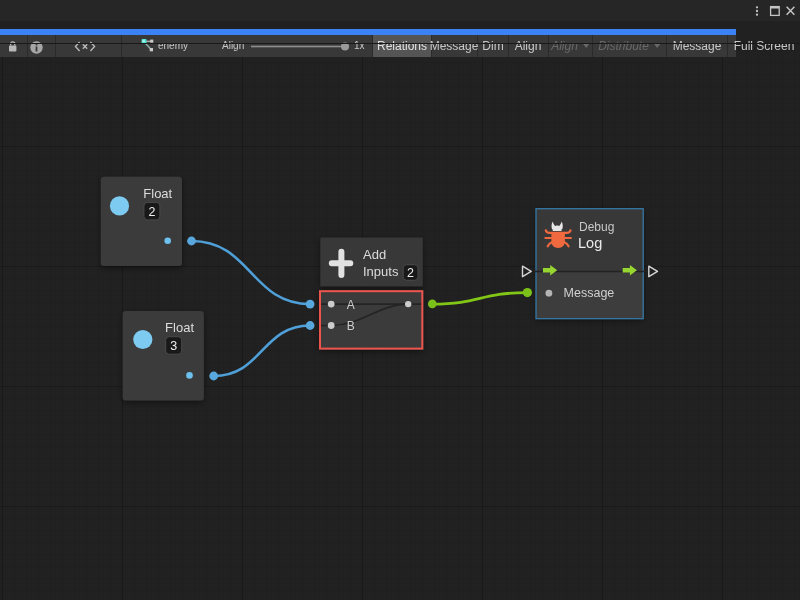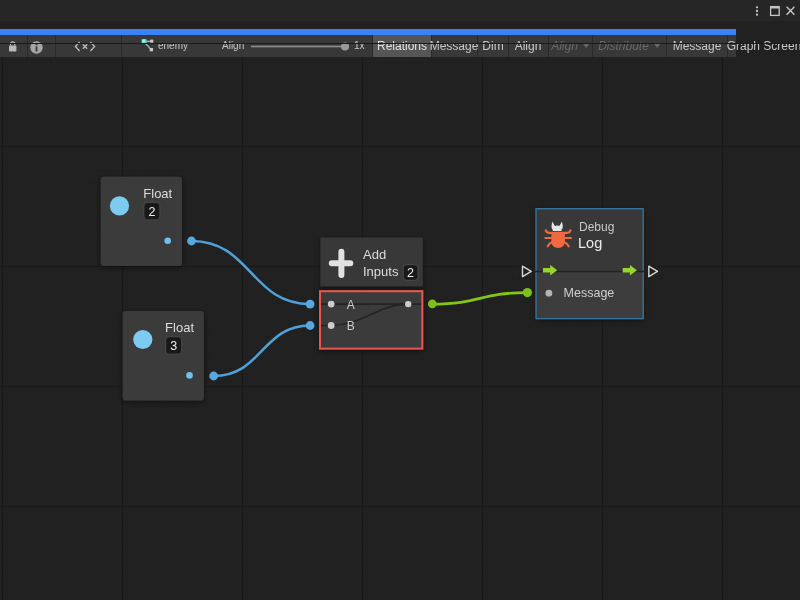--- a/index.html
+++ b/index.html
@@ -182,16 +182,16 @@
       <circle cx="96" cy="11.4" r="4" fill="#9a9a9a"></circle>
     </svg>
     <div class="tbtxt sm" style="left:354px">1x</div>
     <div class="tbtxt ctr" style="left:402px;color:#e2e2e2">Relations</div>
     <div class="tbtxt ctr" style="left:454px">Message</div>
     <div class="tbtxt ctr" style="left:493px">Dim</div>
     <div class="tbtxt ctr" style="left:528px">Align</div>
     <div class="tbtxt ctr dis" style="left:570px">Align<span class="caret"></span></div>
     <div class="tbtxt ctr dis" style="left:629px">Distribute<span class="caret"></span></div>
     <div class="tbtxt ctr" style="left:697px">Message</div>
-    <div class="tbtxt ctr" style="left:764px">Graph Screen</div>
+    <div class="tbtxt ctr" style="left:764px">Full Screen</div>
   </div>
   <div class="abs" id="canvasline"></div>
 </div>
 
 </body></html>

